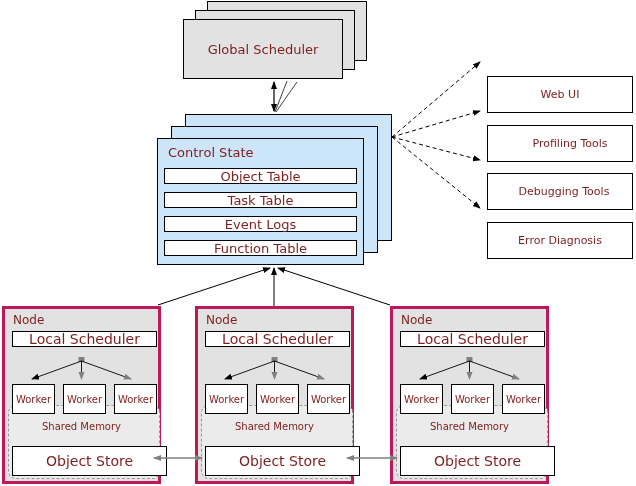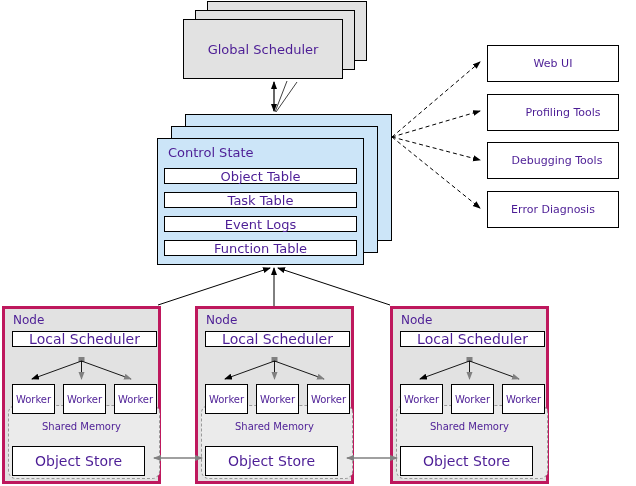--- a/index.html
+++ b/index.html
@@ -1,18 +1,18 @@
 <!DOCTYPE html>
 <html><head>
 <meta charset="utf-8">
 <style>
   html,body{margin:0;padding:0;background:#fff;}
   #stage{
     position:relative;width:636px;height:486px;background:#ffffff;
-    font-family:"DejaVu Sans","Liberation Sans",sans-serif;color:#4c1d95;overflow:hidden;
+    font-family:"DejaVu Sans","Liberation Sans",sans-serif;color:#7f1d1d;overflow:hidden;
   }
   .box{position:absolute;box-sizing:border-box;border:1px solid #000;}
   .gray{background:#e2e2e2;}
   .blue{background:#cce5f8;}
   .white{background:#ffffff;}
   .center{display:flex;align-items:center;justify-content:center;text-align:center;}
 
   
   .gs-back{left:207px;top:1px;width:160px;height:60px;}
   .gs-mid{left:195px;top:10px;width:160px;height:60px;}
@@ -22,39 +22,39 @@
   .cs-back{left:185px;top:114px;width:207px;height:127px;}
   .cs-mid{left:171px;top:126px;width:207px;height:127px;}
   .cs-front{left:157px;top:138px;width:207px;height:127px;}
   .cs-title{position:absolute;left:10px;top:6px;font-size:13px;}
   .cs-row{position:absolute;left:6px;width:193px;height:16px;background:#fff;
           border:1px solid #000;box-sizing:border-box;font-size:13px;
           display:flex;align-items:center;justify-content:center;}
   .cs-r0{top:29px;} .cs-r1{top:53px;} .cs-r2{top:77px;} .cs-r3{top:101px;}
 
   
-  .tool{left:487px;width:132px;height:37px;font-size:11px;}
+  .tool{left:487px;width:146px;height:37px;font-size:11px;margin-top:31px;}
   .tool-0{top:45px;} .tool-1{top:94px;padding-left:20px;} .tool-2{top:142px;padding-left:8px;} .tool-3{top:191px;}
 
   
   .node{position:absolute;top:306px;width:159px;height:178px;background:#e2e2e2;
         border:3px solid #be185d;box-sizing:border-box;}
   .node-1{left:2px;} .node-2{left:195px;} .node-3{left:390px;}
   .node-label{position:absolute;left:8px;top:4px;font-size:12px;}
   .ls-box{position:absolute;left:7px;top:22px;width:145px;height:16px;background:#fff;
           border:1px solid #000;box-sizing:border-box;font-size:14px;
           display:flex;align-items:center;justify-content:center;}
   .shared{position:absolute;left:3px;top:96px;width:152px;height:74px;background:#ebebeb;
           border:1px dashed #999;border-radius:8px;box-sizing:border-box;}
   .worker{position:absolute;top:75px;width:43px;height:30px;background:#fff;
           border:1px solid #000;box-sizing:border-box;font-size:10px;
           display:flex;align-items:center;justify-content:center;}
   .w1{left:7px;} .w2{left:58px;} .w3{left:109px;}
   .sm-label{position:absolute;left:0;top:112px;width:100%;text-align:center;font-size:10px;}
-  .os-box{position:absolute;left:7px;top:137px;width:133px;height:30px;background:#fff;
+  .os-box{position:absolute;left:7px;top:137px;width:155px;height:30px;background:#fff;
           border:1px solid #000;box-sizing:border-box;font-size:14px;
           display:flex;align-items:center;justify-content:center;}
 
   #wires{position:absolute;left:0;top:0;width:636px;height:486px;z-index:10;pointer-events:none;}
 </style>
 </head>
 <body>
 
 <div id="stage">
 

